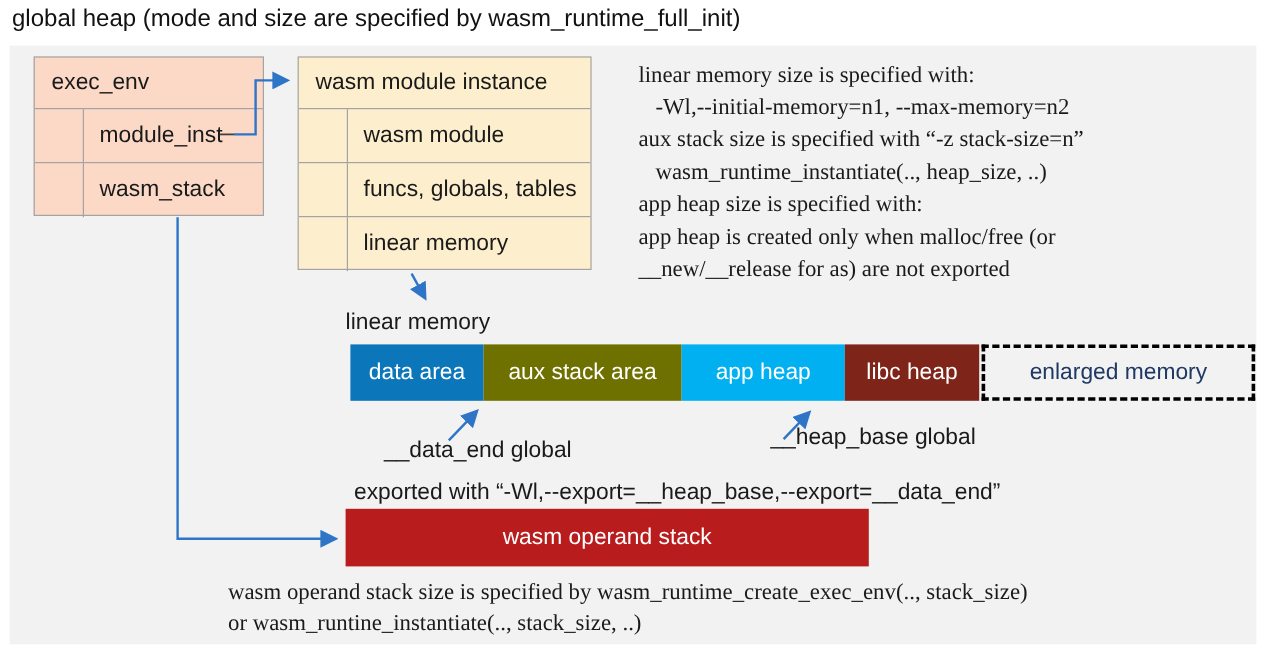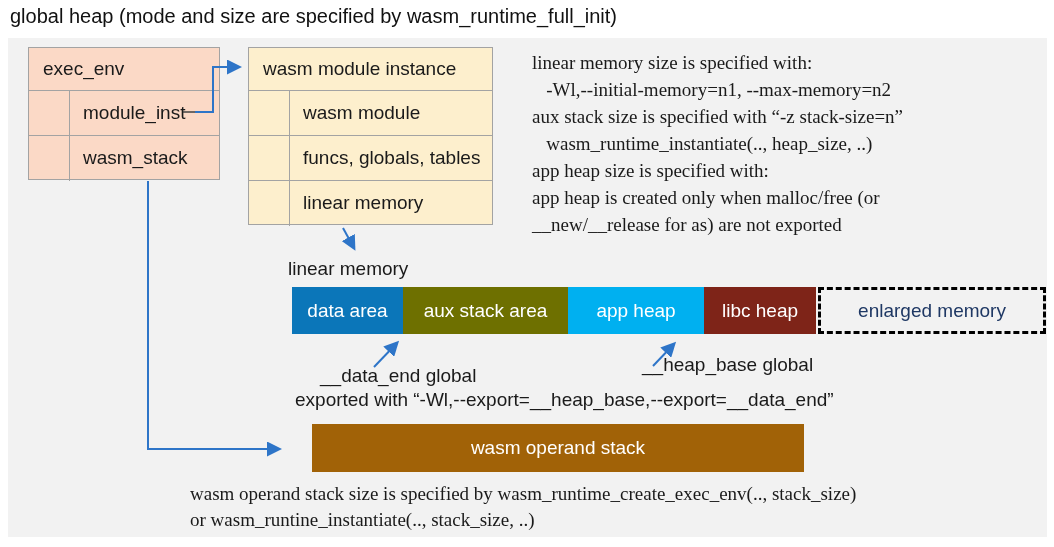--- a/index.html
+++ b/index.html
@@ -97,33 +97,32 @@
     border: 3px dashed #000000;
     color: #1f3864;
   }
   .ann {
     position: absolute;
     font-size: 19px;
     color: #1a1a1a;
   }
   .ann-dataend  { left: 320px; top: 365px; }
   .ann-heapbase { left: 602px; top: 354px; margin-left: 40px; }
-  .ann-export   { left: 295px; top: 389px; }
+  .ann-export   { left: 295px; top: 400px; }
 
   .opstack {
     position: absolute;
     left: 288px; top: 424px;
-    width: 492px; height: 48px;
-    background: #a16207;
+    width: 436px; height: 48px;
+    background: #b91c1c;
     color: #ffffff;
     font-size: 19px;
     display: flex;
     align-items: center;
     justify-content: center;
-    margin-left: 24px;
   }
   svg.overlay {
     position: absolute;
     left: 0; top: 0;
     width: 1054px; height: 547px;
     pointer-events: none;
   }
 </style>
 </head>
 <body>

